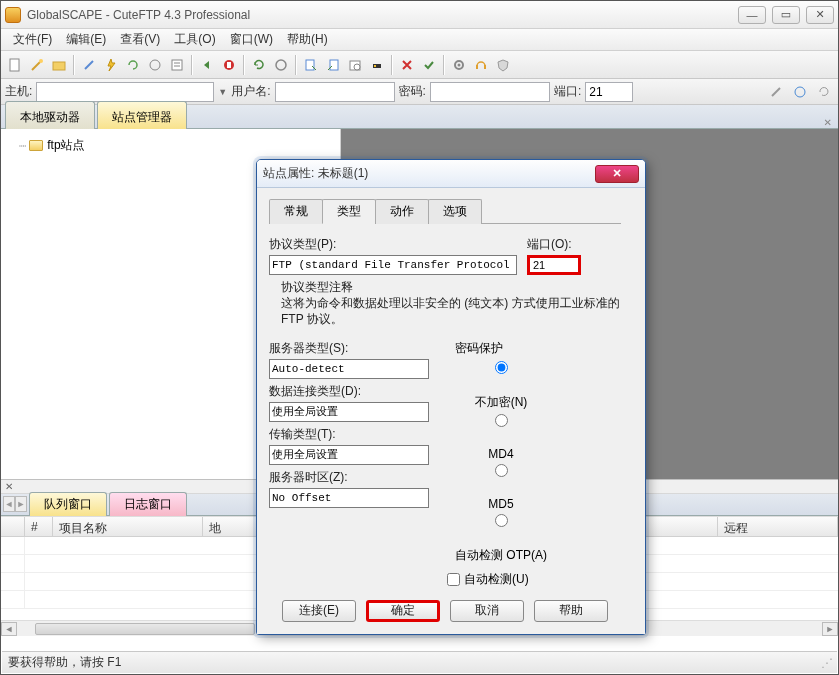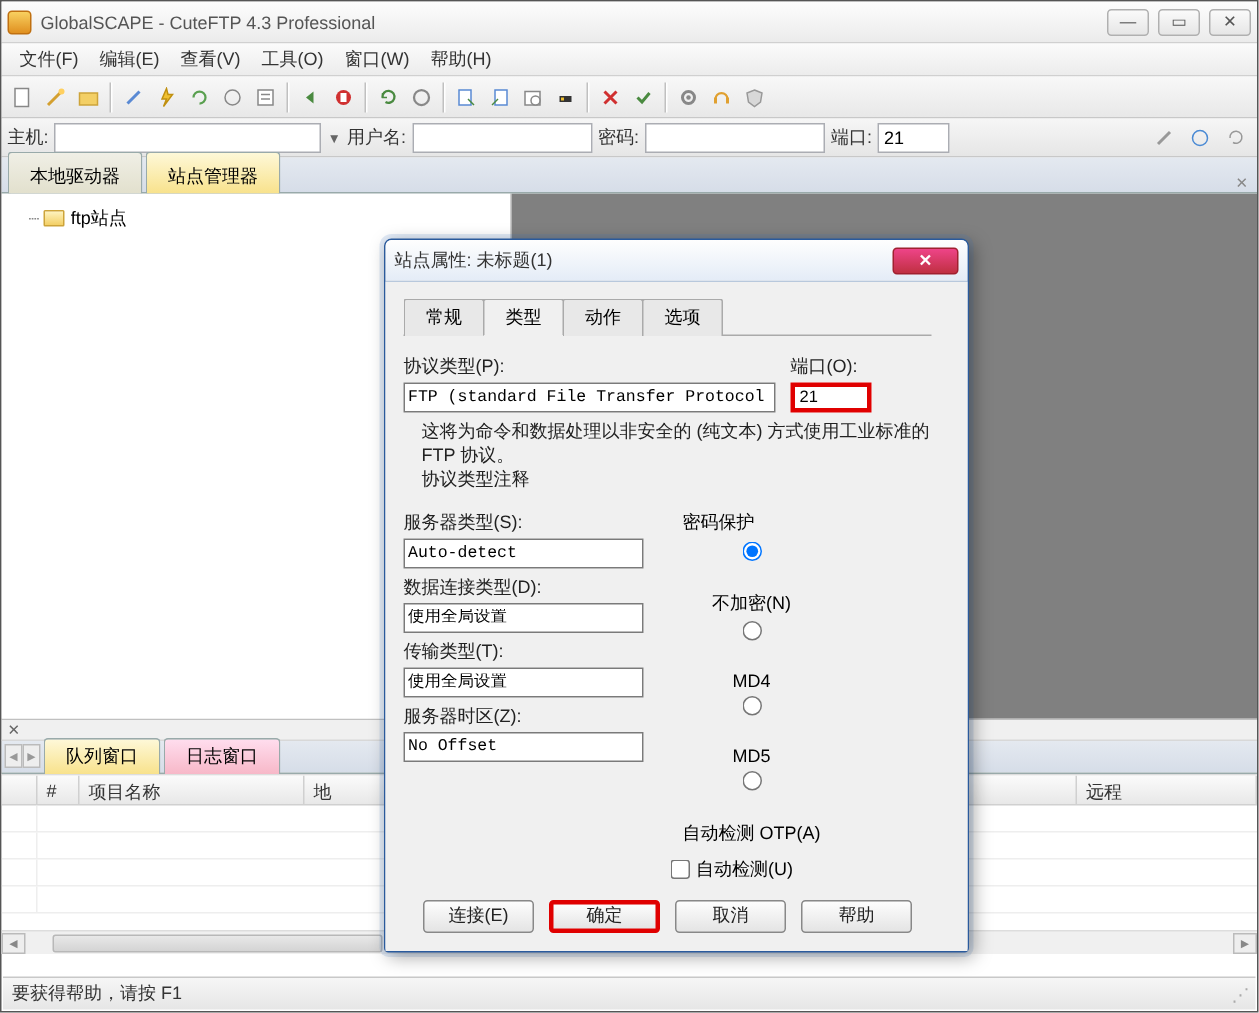--- a/index.html
+++ b/index.html
@@ -354,22 +354,22 @@
           <option>FTP (standard File Transfer Protocol</option>
         </select>
       </div>
       <div>
         <label class="mlbl" style="margin-bottom:2px">端口(O):</label>
         <input class="portbox redbox" value="21" style="">
       </div>
     </div>
 
     <div class="mnote">
+      <div style="text-indent:0">协议类型注释</div>
       <div>这将为命令和数据处理以非安全的 (纯文本) 方式使用工业标准的 FTP 协议。</div>
-      <div style="text-indent:0">协议类型注释</div>
     </div>
 
     <div class="row2">
       <div class="col" style="width:172px">
         <label class="mlbl">服务器类型(S):</label>
         <select class="msel sm"><option>Auto-detect</option></select>
 
         <label class="mlbl">数据连接类型(D):</label>
         <select class="msel sm"><option>使用全局设置</option></select>
 

